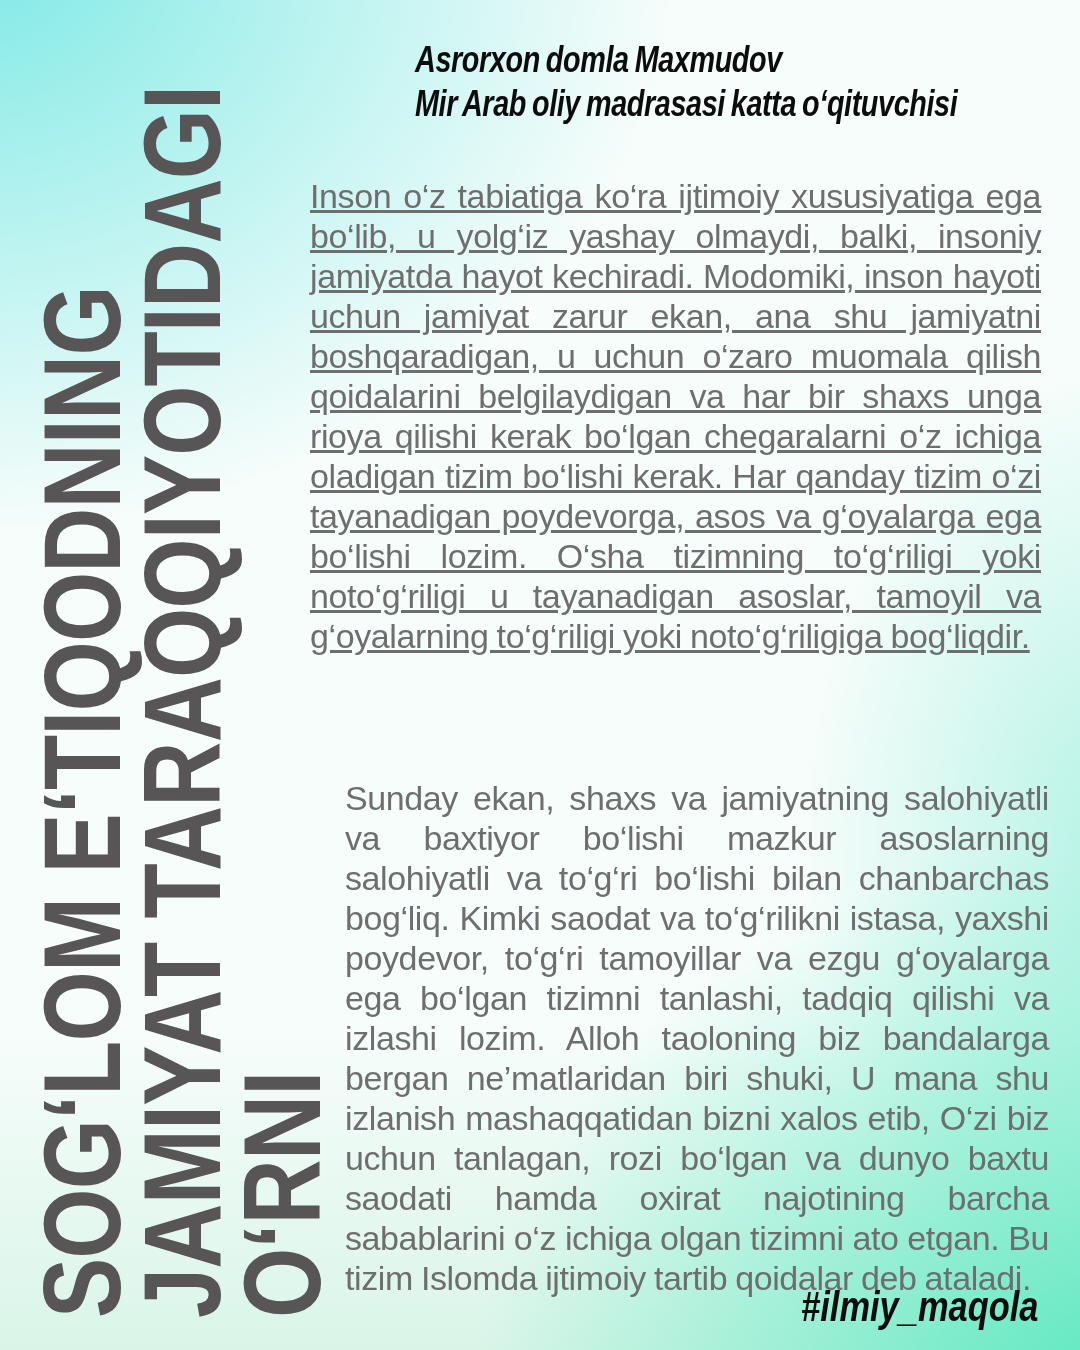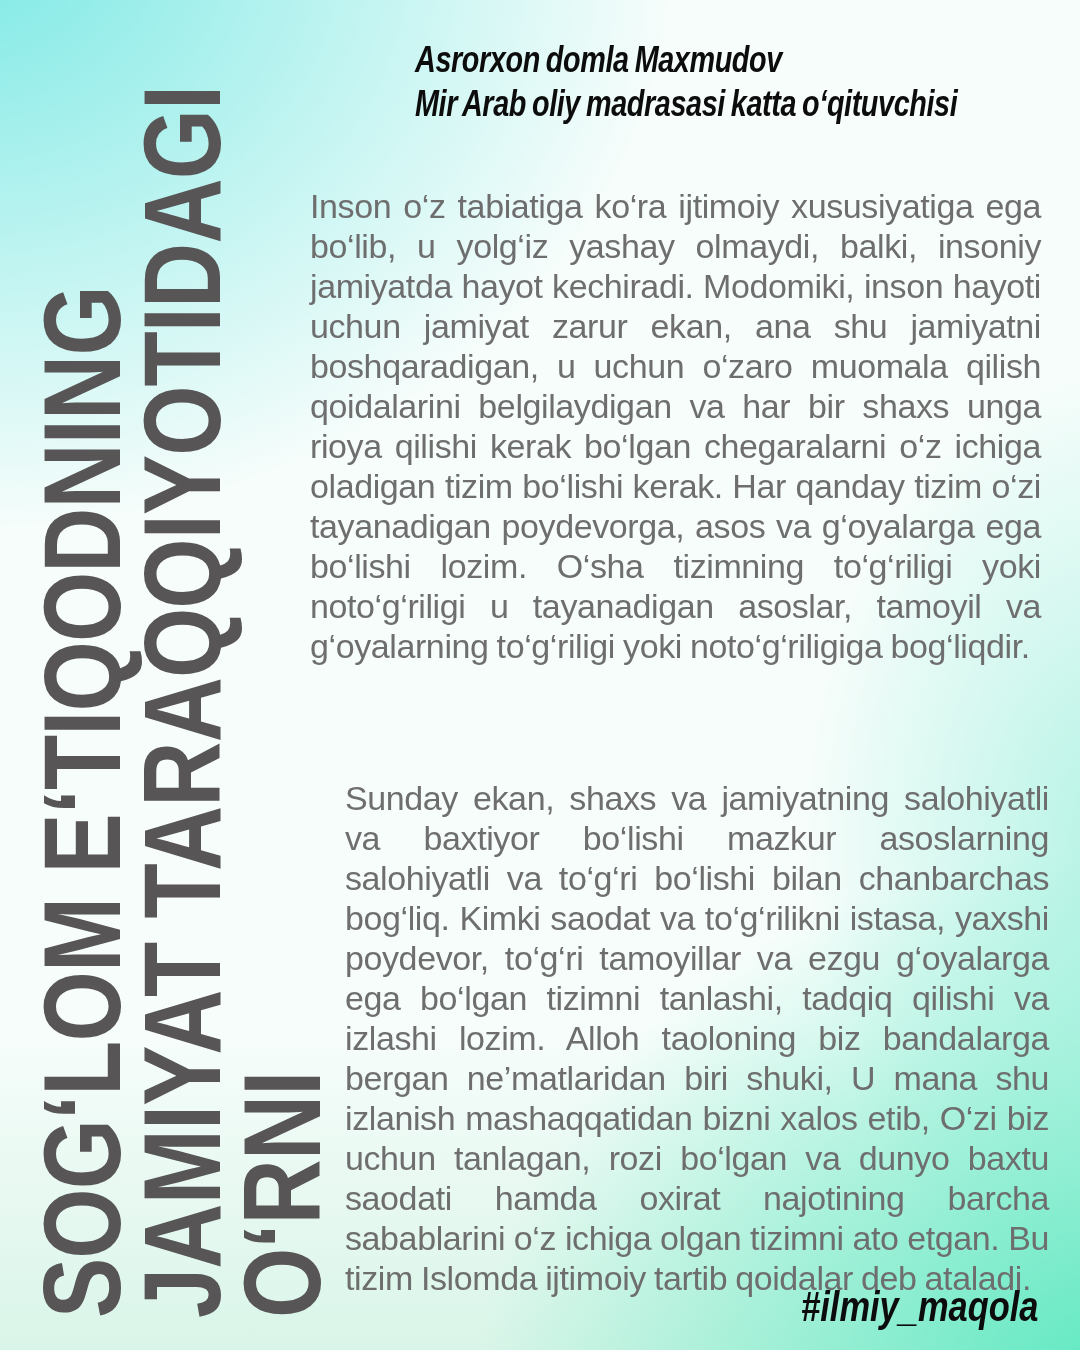--- a/index.html
+++ b/index.html
@@ -55,21 +55,21 @@
   .para {
     position: absolute;
     margin: 0;
     color: #6e6e6e;
     font-size: 34px;
     line-height: 40px;
     letter-spacing: -0.4px;
     word-spacing: -1px;
     text-align: justify;
   }
-  .para-1 { left: 310px; top: 186px; width: 731px; }
+  .para-1 { left: 310px; top: 176px; width: 731px; text-decoration: underline; }
   .para-2 { left: 337px; top: 778px; width: 704px; margin-left: 8px; }
 
   
   .hashtag {
     position: absolute;
     right: 42px; top: 1284px;
     color: #0c0c0c;
     font-weight: 700;
     font-style: italic;
     font-size: 42px;

